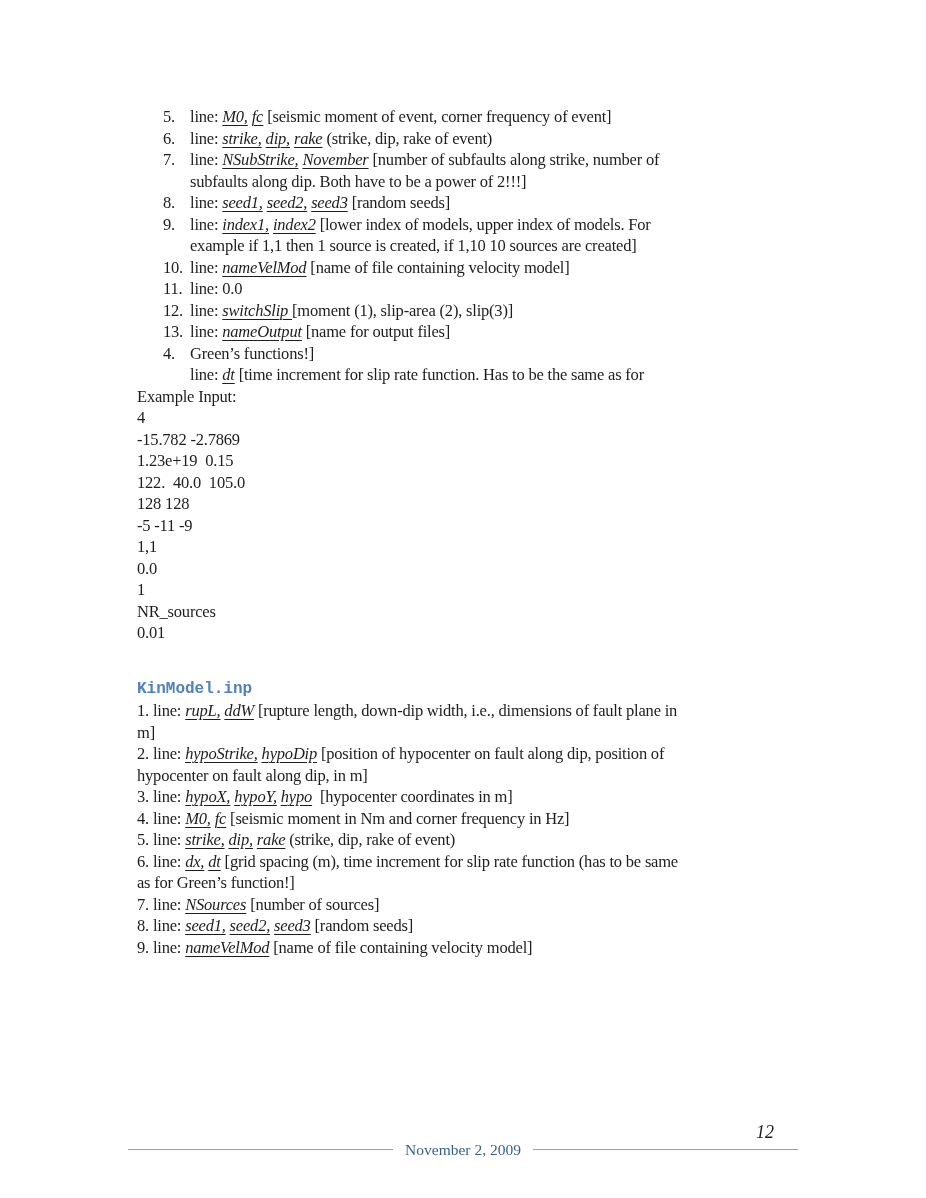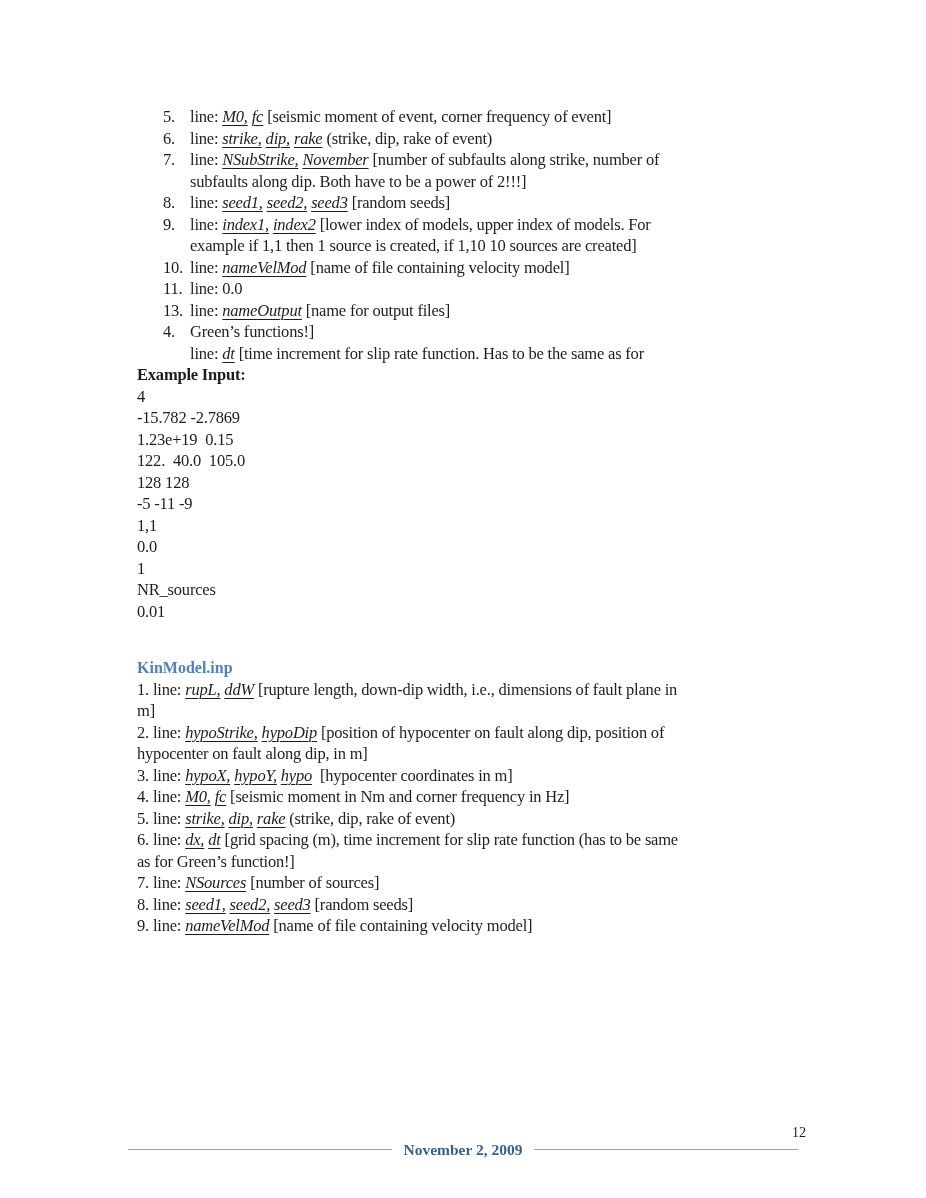--- a/index.html
+++ b/index.html
@@ -12,39 +12,39 @@
     line-height:21.5px;
     letter-spacing:-0.2px;
     color:#1d1d1d;
     overflow:hidden;
   }
   .content{position:absolute;left:137px;top:106px;width:680px;}
   .ln{white-space:pre;}
   .li1{position:relative;padding-left:53px;}
   .li1 .num{position:absolute;left:26px;top:0;}
   .u{text-decoration:underline;text-underline-offset:3px;text-decoration-thickness:1px;font-style:italic;}
-  .example-label{font-weight:bold;}
+  .example-label{font-weight:normal;}
   .section-heading{
     margin:35px 0 0 0;
-    font-family:Liberation Serif, serif;
+    font-family:Liberation Mono, monospace;
     font-weight:bold;
     font-size:16px;
     line-height:21.5px;
     color:#4f81bd;
     letter-spacing:0;
   }
   .footer{
     position:absolute;left:128px;top:1139px;width:670px;
     display:flex;align-items:center;gap:12px;
-    color:#365f91;font-size:15.5px;letter-spacing:0;font-weight:bold;
+    color:#365f91;font-size:15.5px;letter-spacing:0;
   }
   .footer .rule{flex:1;height:0;border-top:1px solid #8fa1b3;}
   .page-number{
-    position:absolute;right:120px;top:1122px;
-    color:#1d1d1d;font-size:14px;letter-spacing:0;
+    position:absolute;right:152px;top:1122px;
+    color:#1d1d1d;font-size:18px;letter-spacing:0;font-style:italic;
   }
 </style>
 </head>
 <body>
 
 <div class="page">
   <div class="content">
     <div id="list1">
         <div class="li1">
           <span class="num">5.</span>
@@ -68,20 +68,24 @@
           <div class="ln"><span>line: </span><span class="u">index1,</span><span> </span><span class="u">index2</span><span> [lower index of models, upper index of models. For</span></div>
           <div class="ln"><span>example if 1,1 then 1 source is created, if 1,10 10 sources are created]</span></div>
         </div>
         <div class="li1">
           <span class="num">10.</span>
           <div class="ln"><span>line: </span><span class="u">nameVelMod</span><span> [name of file containing velocity model]</span></div>
         </div>
         <div class="li1">
           <span class="num">11.</span>
           <div class="ln"><span>line: 0.0</span></div>
+        </div>
+        <div class="li1">
+          <span class="num">12.</span>
+          <div class="ln"><span>line: </span><span class="u">switchSlip </span><span>[moment (1), slip-area (2), slip(3)]</span></div>
         </div>
         <div class="li1">
           <span class="num">13.</span>
           <div class="ln"><span>line: </span><span class="u">nameOutput</span><span> [name for output files]</span></div>
         </div>
         <div class="li1">
           <span class="num">4.</span>
           <div class="ln"><span>Green’s functions!]</span></div>
           <div class="ln"><span>line: </span><span class="u">dt</span><span> [time increment for slip rate function. Has to be the same as for</span></div>
         </div>

